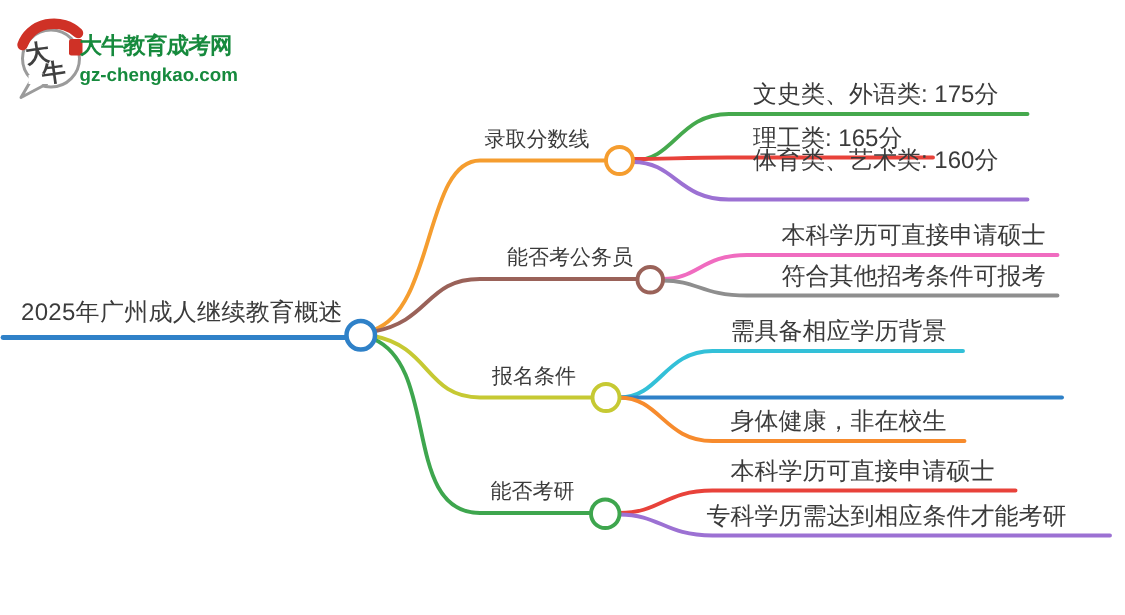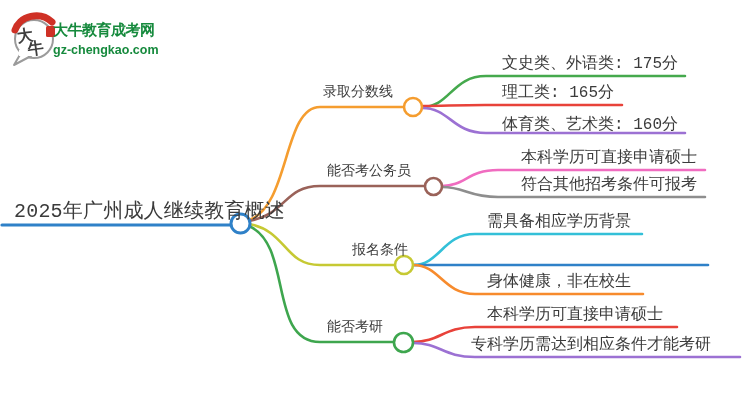--- a/index.html
+++ b/index.html
@@ -4,23 +4,23 @@
 <style>
   html,body{margin:0;padding:0;}
   body{
     width:750px;height:410px;background:#ffffff;position:relative;overflow:hidden;
     font-family:"Liberation Sans","DejaVu Sans",sans-serif;
   }
   #stage{position:absolute;left:0;top:0;width:750px;height:410px;}
   svg.layer{position:absolute;left:0;top:0;}
   .label{
     position:absolute;color:#3b3b3b;white-space:nowrap;line-height:1.15;
-    font-family:Liberation Mono, monospace;
+    font-family:Liberation Sans, sans-serif;
   }
-  .root-label{font-size:20px;letter-spacing:0.2px;}
+  .root-label{font-size:16px;letter-spacing:0.2px;}
   .branch-label{font-size:14px;}
   .child-label{font-size:16px;}
 </style>
 </head>
 <body>
 
 <div id="stage">
 
   <svg class="layer" width="750" height="410" viewBox="0 0 750 410">
     <g fill="none" stroke-width="2.6" stroke-linecap="round">
@@ -68,27 +68,27 @@
 
     <text x="45" y="27" font-size="15" font-weight="bold" letter-spacing="-0.5" fill="#168a3d">大牛教育成考网</text>
     <text x="45" y="46" font-size="12.5" font-weight="bold" fill="#168a3d">gz-chengkao.com</text>
   </svg>
 
   <div class="label root-label" style="left:14px;top:200px;">2025年广州成人继续教育概述</div>
 
   <div class="label branch-label" style="left:323px;top:84px;">录取分数线</div>
   <div class="label child-label" style="left:502px;top:55px;">文史类、外语类: 175分</div>
   <div class="label child-label" style="left:502px;top:84px;">理工类: 165分</div>
-  <div class="label child-label" style="left:502px;top:116px;text-align:right;">体育类、艺术类: 160分</div>
+  <div class="label child-label" style="left:502px;top:99px;text-align:right;">体育类、艺术类: 160分</div>
 
-  <div class="label branch-label" style="left:327px;top:163px;">能否考公务员</div>
+  <div class="label branch-label" style="left:338px;top:163px;">能否考公务员</div>
   <div class="label child-label" style="left:521px;top:149px;">本科学历可直接申请硕士</div>
   <div class="label child-label" style="left:521px;top:176px;">符合其他招考条件可报考</div>
 
-  <div class="label branch-label" style="left:328px;top:242px;margin-left:24px;">报名条件</div>
+  <div class="label branch-label" style="left:328px;top:242px;">报名条件</div>
   <div class="label child-label" style="left:487px;top:213px;text-align:center;">需具备相应学历背景</div>
   <div class="label child-label" style="left:487px;top:273px;">身体健康，非在校生</div>
 
   <div class="label branch-label" style="left:327px;top:319px;">能否考研</div>
   <div class="label child-label" style="left:487px;top:306px;">本科学历可直接申请硕士</div>
   <div class="label child-label" style="left:471px;top:336px;">专科学历需达到相应条件才能考研</div>
 
 </div>
 
 </body></html>

